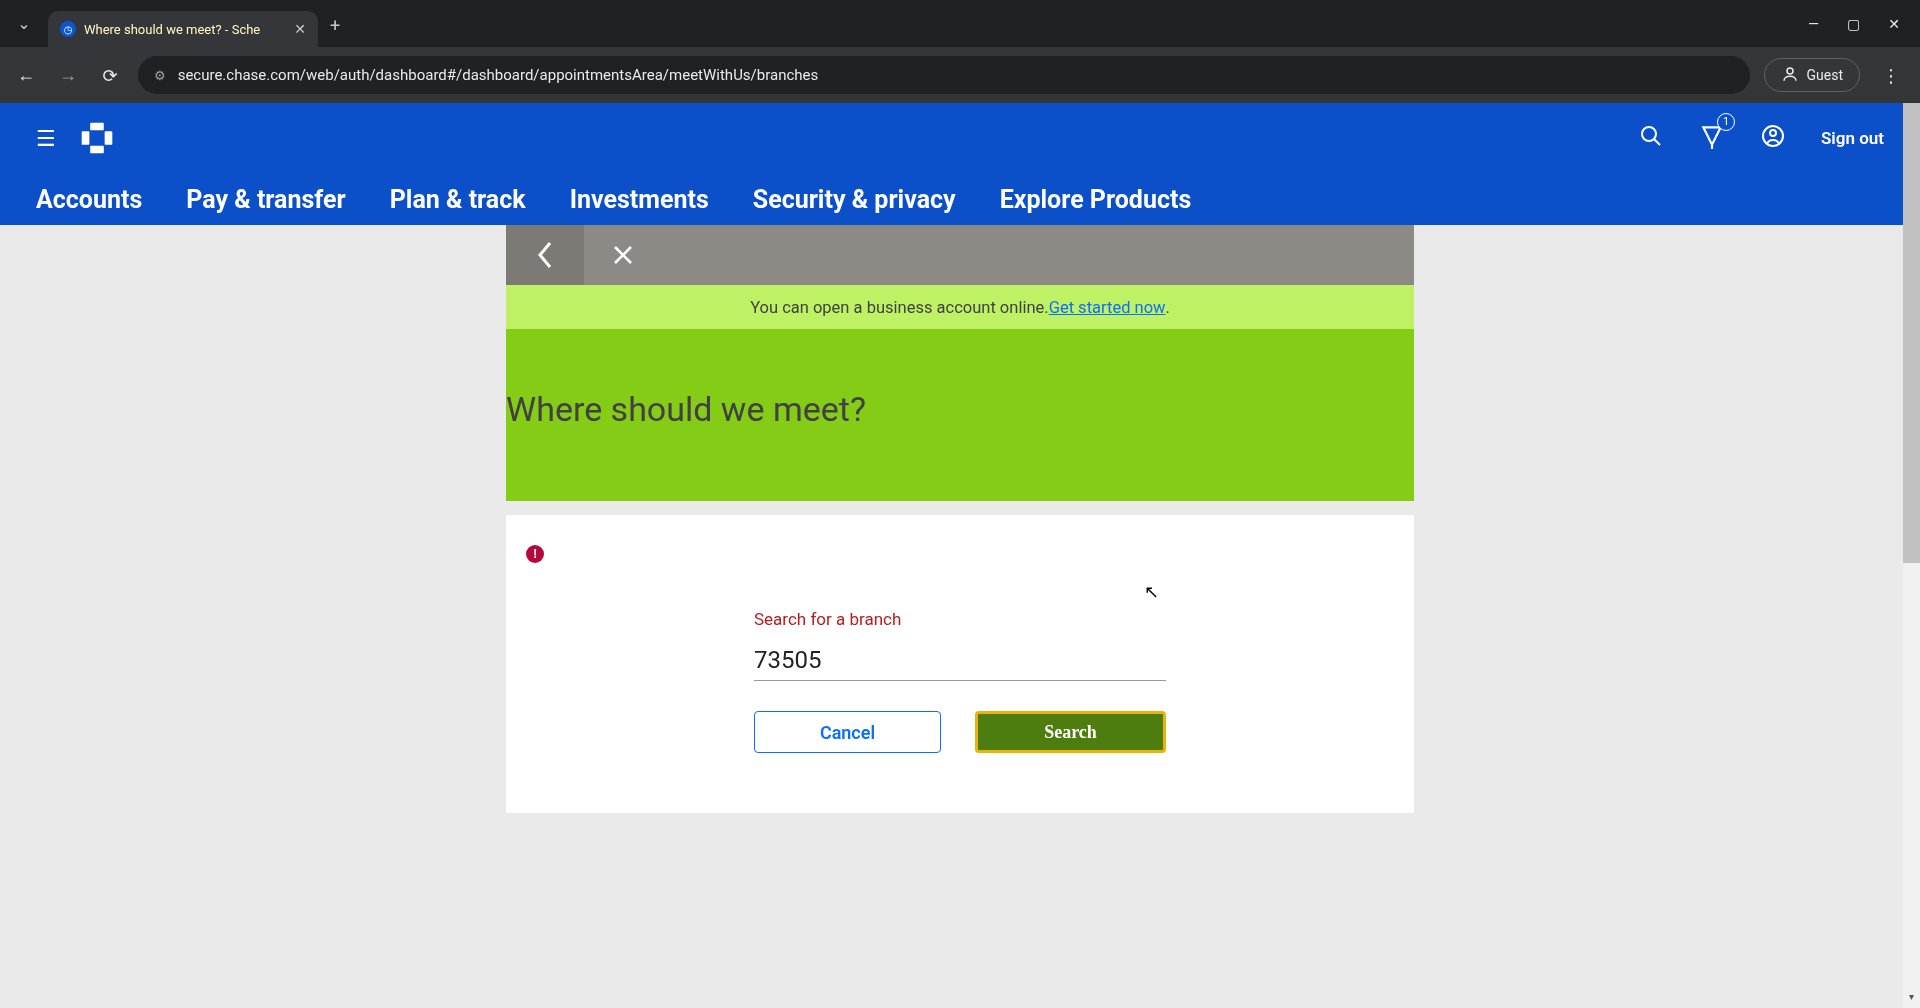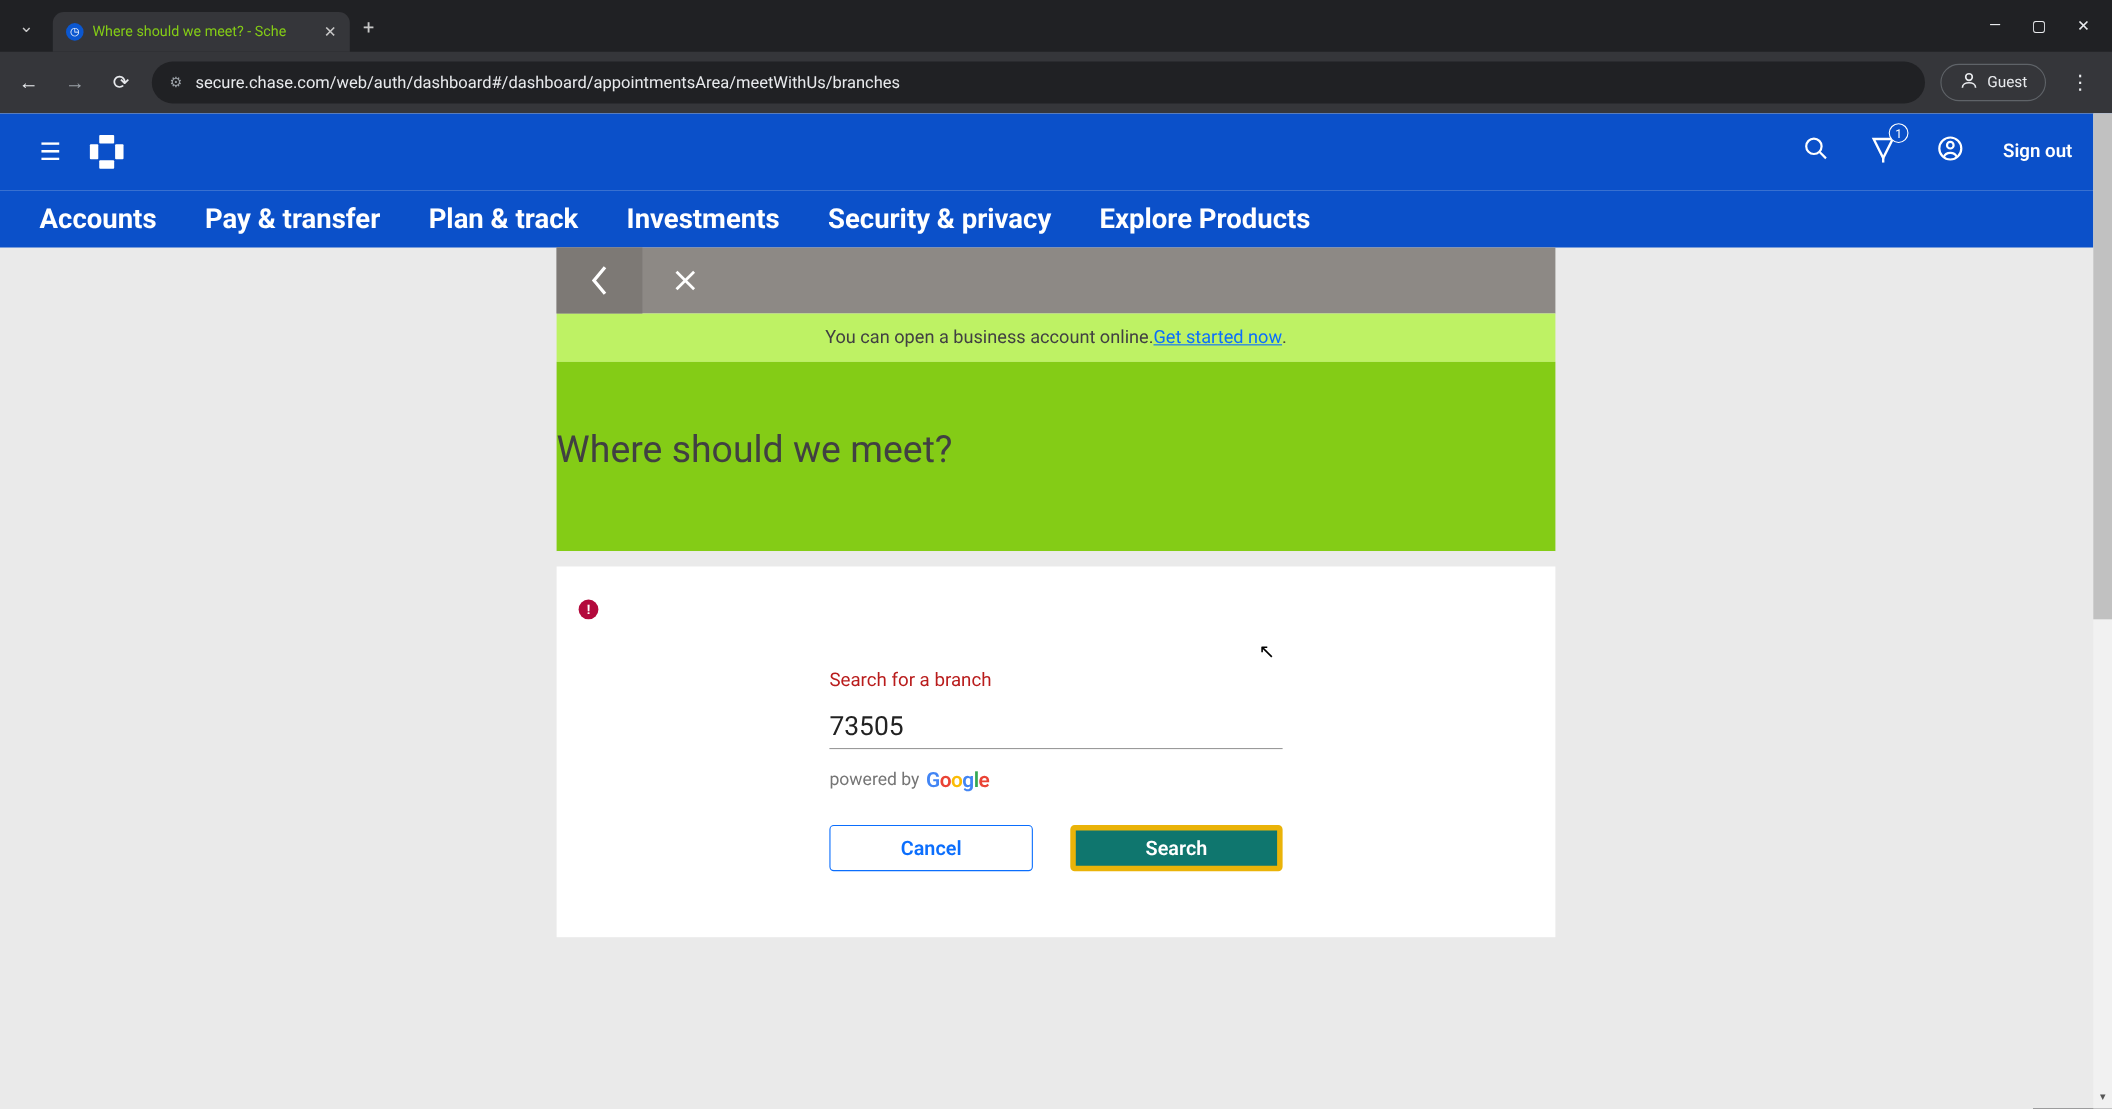--- a/index.html
+++ b/index.html
@@ -4,21 +4,21 @@
 <style>
 * { margin: 0; padding: 0; box-sizing: border-box; font-family: -apple-system, BlinkMacSystemFont, "Segoe UI", Roboto, Arial, sans-serif; }
 html, body { width: 1920px; height: 1008px; overflow: hidden; background: #202124; }
 
 
 .browser-top { height: 47px; background: #202124; display: flex; align-items: center; padding: 0 8px; }
 .tab-dropdown { width: 32px; height: 32px; display:flex; align-items:center; justify-content:center; color:#c7c7c7; margin-right: 8px; }
 .tab { height: 36px; background: #35363a; border-radius: 10px 10px 0 0; display: flex; align-items: center; padding: 0 12px; gap: 8px; min-width: 270px; margin-top: 11px; }
 .tab .favicon { width:16px; height:16px; border-radius:50%; background:#0b57d0; display:flex; align-items:center; justify-content:center; }
 .tab .favicon span { color:#fff; font-size:10px; }
-.tab .title { color:#84cc16; font-size:13px; flex:1; white-space:nowrap; overflow:hidden; text-overflow:ellipsis; }
+.tab .title { color:#fef9c3; font-size:13px; flex:1; white-space:nowrap; overflow:hidden; text-overflow:ellipsis; }
 .tab .close { color:#c7c7c7; font-size:14px; }
 .new-tab { color:#c7c7c7; font-size:18px; margin-left:12px; margin-top:4px; }
 .win-controls { margin-left:auto; display:flex; gap:28px; color:#e8eaed; padding-right:12px; }
 .win-controls span { font-size:14px; }
 
 .browser-toolbar { height: 56px; background: #35363a; display:flex; align-items:center; padding: 0 12px; gap: 14px; }
 .nav-btn { color:#9aa0a6; width:28px; text-align:center; font-size:18px; }
 .nav-btn.active { color:#e8eaed; }
 .url-bar { flex:1; height:38px; background:#202124; border-radius:20px; display:flex; align-items:center; padding:0 16px; gap:12px; }
 .site-icon { color:#9aa0a6; font-size:13px; }
@@ -63,21 +63,21 @@
 .error-icon { width:18px; height:18px; border-radius:50%; background:#b3093c; color:#fff; font-size:12px; font-weight:700; display:flex; align-items:center; justify-content:center; }
 .form-inner { width:412px; margin:46px auto 0; }
 .field-label { color:#b91c1c; font-size:17px; margin-bottom:15px; }
 .field-input { width:100%; border:none; border-bottom:1px solid #9a9a9a; font-size:24px; color:#222; padding:2px 0 6px; outline:none; background:transparent; }
 .powered { margin-top:16px; font-size:16px; color:#757575; display:flex; align-items:center; gap:6px; }
 .g-logo span:nth-child(1){color:#4285F4;} .g-logo span:nth-child(2){color:#EA4335;} .g-logo span:nth-child(3){color:#FBBC05;} .g-logo span:nth-child(4){color:#4285F4;} .g-logo span:nth-child(5){color:#34A853;} .g-logo span:nth-child(6){color:#EA4335;}
 .g-logo { font-weight:600; font-size:19px; letter-spacing:-0.5px; }
 .btn-row { display:flex; gap:34px; margin-top:30px; }
 .btn { flex:1; height:42px; border-radius:4px; font-size:18px; font-weight:600; display:flex; align-items:center; justify-content:center; cursor:pointer; }
 .btn-cancel { border:1px solid #0b6efd; color:#0b6efd; background:#fff; }
-.btn-search { background:#0f766e; color:#fff; border:5px solid #eab308; }
+.btn-search { background:#4d7c0f; color:#fff; border:3px solid #eab308;font-family:Liberation Serif, serif; }
 
 .cursor { position:absolute; left:1144px; top:478px; font-size:18px; color:#000; pointer-events:none; }
 </style>
 </head>
 <body>
 
 <div class="browser-top">
   <div class="tab-dropdown">⌄</div>
   <div class="tab">
     <div class="favicon">
@@ -186,24 +186,20 @@
     <div class="gap"></div>
 
     <div class="card-form">
       <div class="error-row">
         <div class="error-icon">!</div>
       </div>
 
       <div class="form-inner">
         <div class="field-label">Search for a branch</div>
         <input class="field-input" value="73505" style="">
-        <div class="powered">
-          <span>powered by </span>
-          <span class="g-logo"><span>G</span><span>o</span><span>o</span><span>g</span><span>l</span><span>e</span></span>
-        </div>
         <div class="btn-row">
           <div class="btn btn-cancel">Cancel</div>
           <div class="btn btn-search">Search</div>
         </div>
       </div>
     </div>
   </div>
 
   <div class="cursor">↖</div>
 

